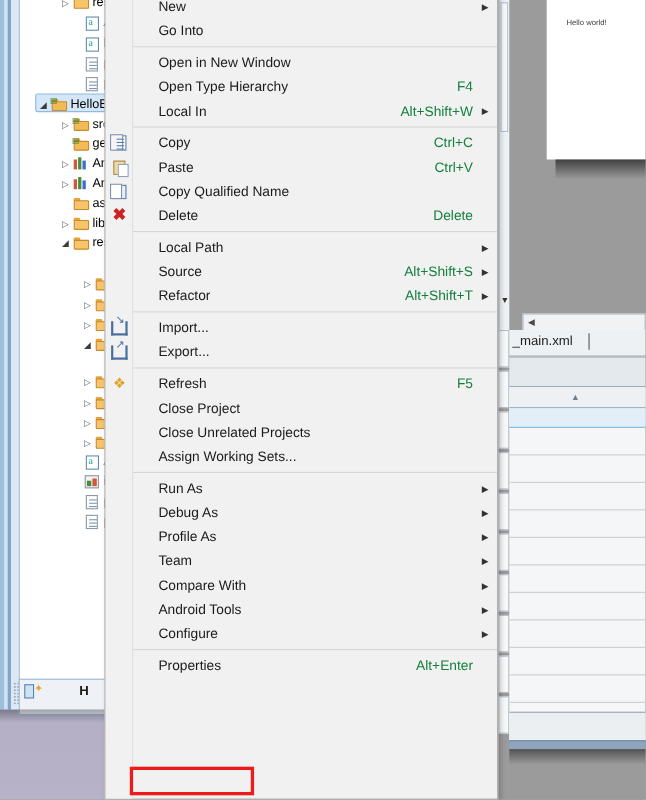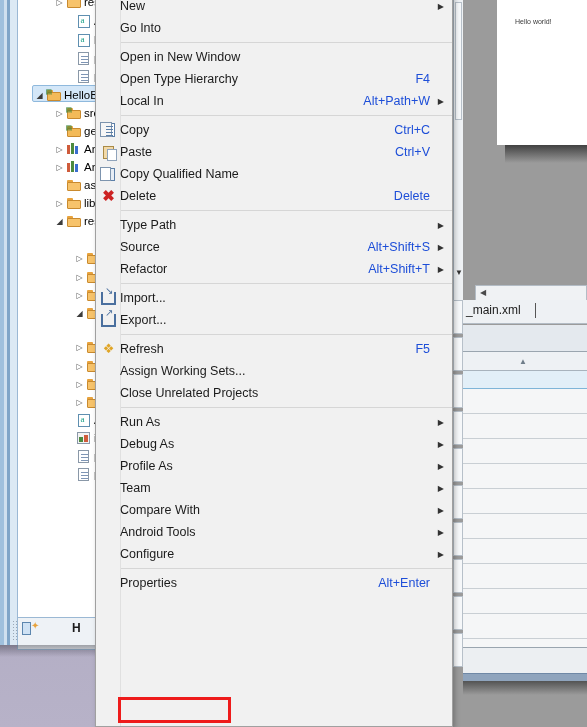--- a/index.html
+++ b/index.html
@@ -149,22 +149,22 @@
   .ctx-list { position:absolute; left:0; top:0; width:100%; }
 
   .mi {
     position: relative; height: 22px; display: flex; align-items: center;
     font-size: 12.5px; color: #1b1b1b; white-space: nowrap;
   }
   .mi .mi-icon {
     position:absolute; left:4px; top:3px; width:17px; height:16px;
     display:flex; align-items:center; justify-content:center;
   }
-  .mi .mi-label { position:absolute; left:24px; }
-  .mi .mi-accel { position:absolute; right:22px; color:#1d4ed8; }
+  .mi .mi-label { position:absolute; left:48px; }
+  .mi .mi-accel { position:absolute; right:22px; color:#15803d; }
   .mi .mi-arrow { position:absolute; right:8px; font-size:8px; color:#333; }
   .mi.disabled .mi-label, .mi.disabled .mi-accel { color:#9a9a9a; }
   .sep { height:1px; margin:3px 0 3px 25px; background:#d6d6d6; }
 
   
   .g { position:relative; display:inline-block; }
   .g-copy { width:13px; height:14px; background:#fff; border:1px solid #5c7fa8; }
   .g-copy::before{content:"";position:absolute;left:-3px;top:-2px;width:10px;height:13px;background:#f6f6f6;border:1px solid #7d94ae;}
   .g-copy::after{content:"";position:absolute;left:3px;top:2px;width:7px;height:1px;
     background:#5c7fa8; box-shadow:0 3px 0 #5c7fa8,0 6px 0 #5c7fa8,0 9px 0 #5c7fa8;}
@@ -519,21 +519,21 @@
         <div class="sep"></div>
         <div class="mi">
           <span class="mi-label">Open in New Window</span>
         </div>
         <div class="mi">
           <span class="mi-label">Open Type Hierarchy</span>
           <span class="mi-accel">F4</span>
         </div>
         <div class="mi">
           <span class="mi-label">Local In</span>
-          <span class="mi-accel">Alt+Path+W</span>
+          <span class="mi-accel">Alt+Shift+W</span>
           <span class="mi-arrow">▶</span>
         </div>
         <div class="sep"></div>
         <div class="mi">
           <span class="mi-icon">
             <span class="g g-copy"></span>
           </span>
           <span class="mi-label">Copy</span>
           <span class="mi-accel">Ctrl+C</span>
         </div>
@@ -552,21 +552,21 @@
         </div>
         <div class="mi">
           <span class="mi-icon">
             <span class="g g-delete">✖</span>
           </span>
           <span class="mi-label">Delete</span>
           <span class="mi-accel">Delete</span>
         </div>
         <div class="sep"></div>
         <div class="mi">
-          <span class="mi-label">Type Path</span>
+          <span class="mi-label">Local Path</span>
           <span class="mi-arrow">▶</span>
         </div>
         <div class="mi">
           <span class="mi-label">Source</span>
           <span class="mi-accel">Alt+Shift+S</span>
           <span class="mi-arrow">▶</span>
         </div>
         <div class="mi">
           <span class="mi-label">Refactor</span>
           <span class="mi-accel">Alt+Shift+T</span>
@@ -587,24 +587,27 @@
         </div>
         <div class="sep"></div>
         <div class="mi">
           <span class="mi-icon">
             <span class="g g-refresh">❖</span>
           </span>
           <span class="mi-label">Refresh</span>
           <span class="mi-accel">F5</span>
         </div>
         <div class="mi">
+          <span class="mi-label">Close Project</span>
+        </div>
+        <div class="mi">
+          <span class="mi-label">Close Unrelated Projects</span>
+        </div>
+        <div class="mi">
           <span class="mi-label">Assign Working Sets...</span>
-        </div>
-        <div class="mi">
-          <span class="mi-label">Close Unrelated Projects</span>
         </div>
         <div class="sep"></div>
         <div class="mi">
           <span class="mi-label">Run As</span>
           <span class="mi-arrow">▶</span>
         </div>
         <div class="mi">
           <span class="mi-label">Debug As</span>
           <span class="mi-arrow">▶</span>
         </div>

